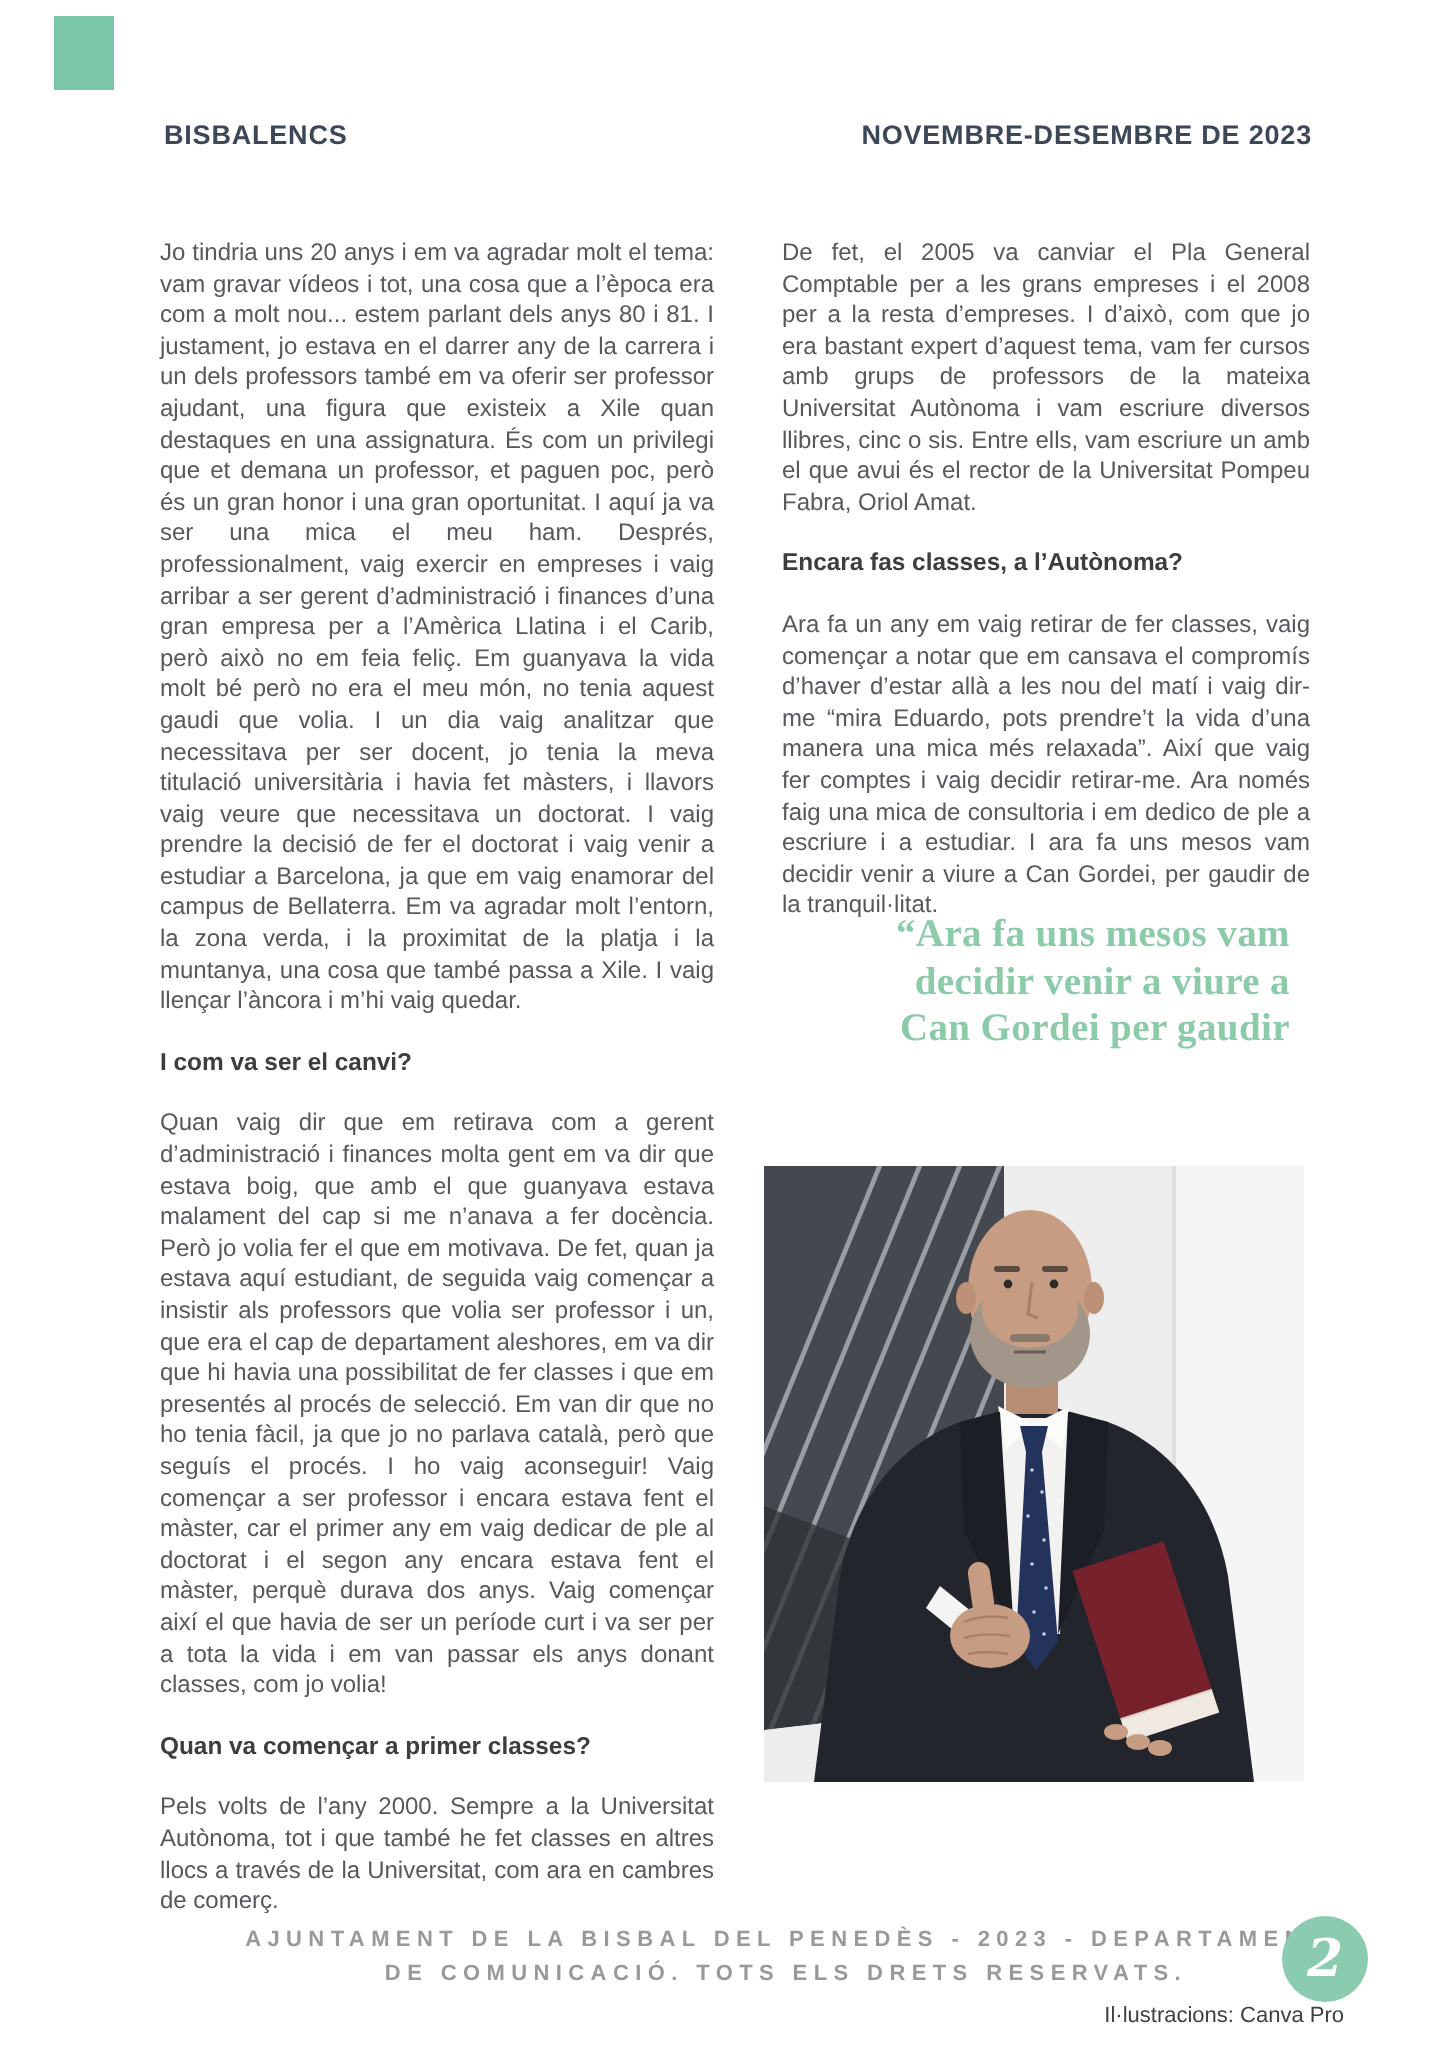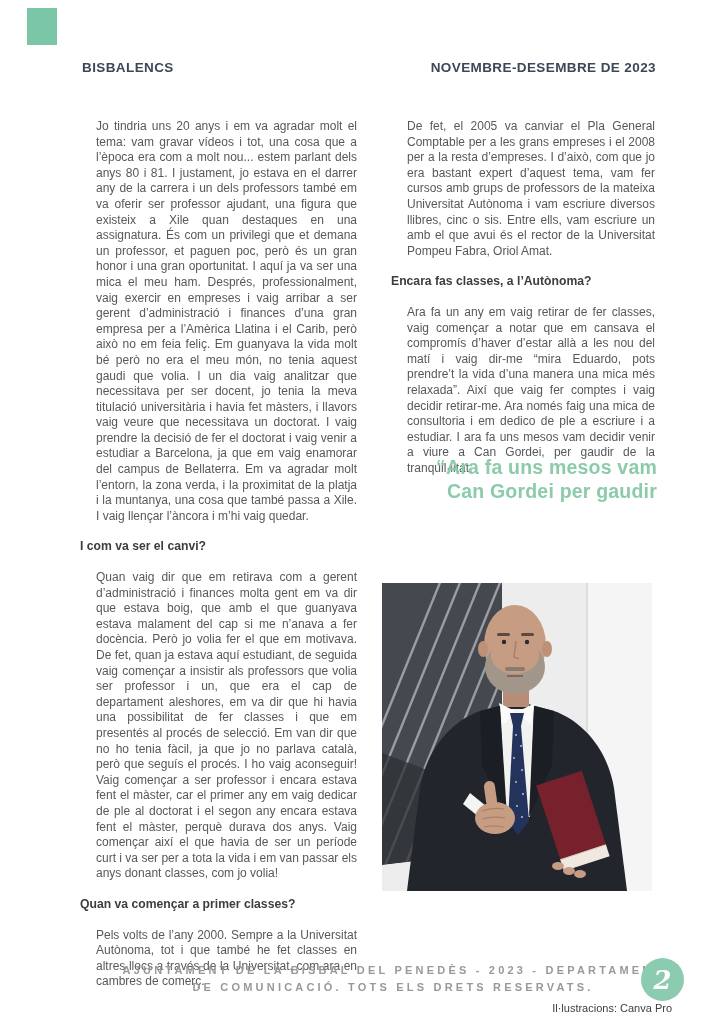--- a/index.html
+++ b/index.html
@@ -8,25 +8,25 @@
     font-family:"Liberation Sans", sans-serif;
   }
   .corner-square{position:absolute;left:27px;top:8px;width:30px;height:37px;background:#7cc6a8;}
   .header{position:absolute;left:82px;top:60px;width:574px;display:flex;justify-content:space-between;}
   .header span{
     font-size:13.5px;font-weight:bold;color:#3d4758;letter-spacing:0.4px;text-align:right;
   }
   .col{position:absolute;top:119px;font-size:12px;line-height:15.6px;color:#55585c;text-align:justify;}
   .col-left{left:80px;width:277px;}
   .col-right{left:391px;width:264px;}
-  .col p{margin:0 0 15px 16px;}
+  .col p{margin:0 0 15px 0;}
   .col h3{margin:0 0 15px 0;font-size:12.2px;line-height:15.6px;color:#3b3d41;font-weight:bold;text-align:left;}
   .pull-quote{
-    position:absolute;left:385px;top:456px;width:272px;text-align:right;
-    font-family:Liberation Sans, sans-serif;
+    position:absolute;left:373px;top:456px;width:272px;text-align:right;
+    font-family:Liberation Serif, serif;
     font-size:19.5px;line-height:23.5px;font-weight:bold;color:#8ccbaa;letter-spacing:0.2px;
   }
   .photo{position:absolute;left:382px;top:583px;width:270px;height:308px;display:block;}
   .footer-text{
     position:absolute;left:0;top:962px;width:724px;text-align:center;
     font-size:11px;line-height:16.5px;font-weight:bold;letter-spacing:3.2px;color:#97999b;padding-left:31px;
   }
   .page-badge{
     position:absolute;left:641px;top:958px;width:43px;height:43px;border-radius:50%;
     background:#8bcbb0;display:flex;align-items:center;justify-content:center;
@@ -59,20 +59,21 @@
   </div>
 
   <div class="col col-right">
     <p>De fet, el 2005 va canviar el Pla General Comptable per a les grans empreses i el 2008 per a la resta d’empreses. I d’això, com que jo era bastant expert d’aquest tema, vam fer cursos amb grups de professors de la mateixa Universitat Autònoma i vam escriure diversos llibres, cinc o sis. Entre ells, vam escriure un amb el que avui és el rector de la Universitat Pompeu Fabra, Oriol Amat.</p>
     <h3>Encara fas classes, a l’Autònoma?</h3>
     <p>Ara fa un any em vaig retirar de fer classes, vaig començar a notar que em cansava el compromís d’haver d’estar allà a les nou del matí i vaig dir-me “mira Eduardo, pots prendre’t la vida d’una manera una mica més relaxada”. Així que vaig fer comptes i vaig decidir retirar-me. Ara només faig una mica de consultoria i em dedico de ple a escriure i a estudiar. I ara fa uns mesos vam decidir venir a viure a Can Gordei, per gaudir de la tranquil·litat.</p>
   </div>
 
   <div class="pull-quote">
     <div>“Ara fa uns mesos vam</div>
+    <div>decidir venir a viure a</div>
     <div>Can Gordei per gaudir</div>
   </div>
 
   <svg class="photo" viewBox="0 0 270 308" xmlns="http://www.w3.org/2000/svg">
 
     <rect x="0" y="0" width="270" height="308" fill="#ededee"></rect>
     <rect x="205" y="0" width="65" height="308" fill="#f5f5f6"></rect>
     <line x1="205" y1="0" x2="205" y2="308" stroke="#dedee0" stroke-width="2"></line>
 
     <clipPath id="bld">

